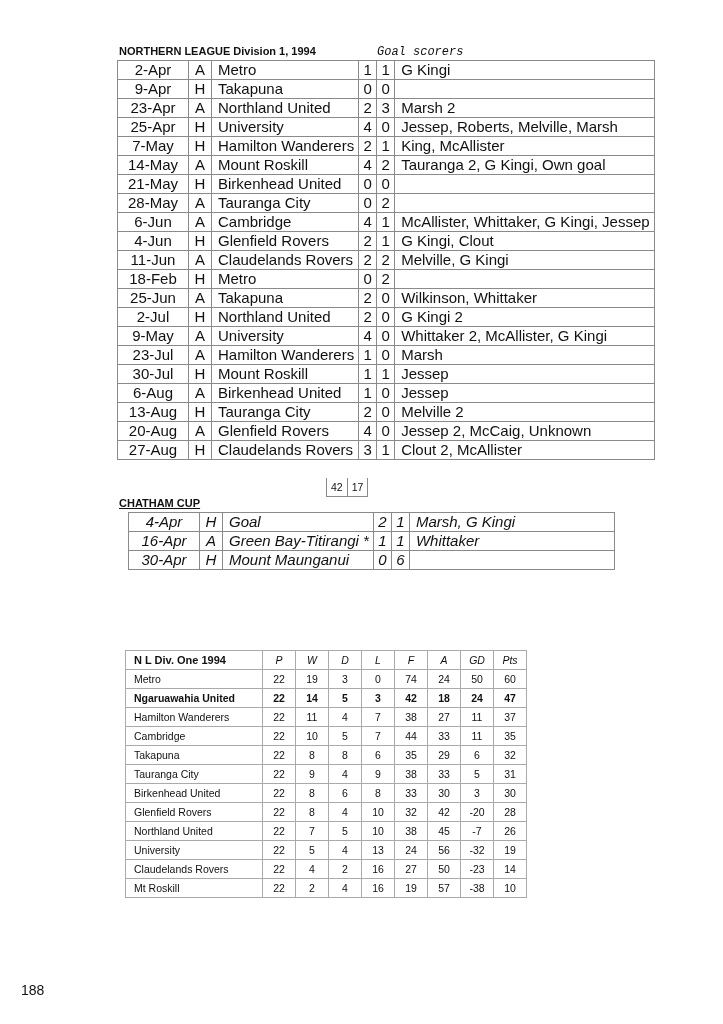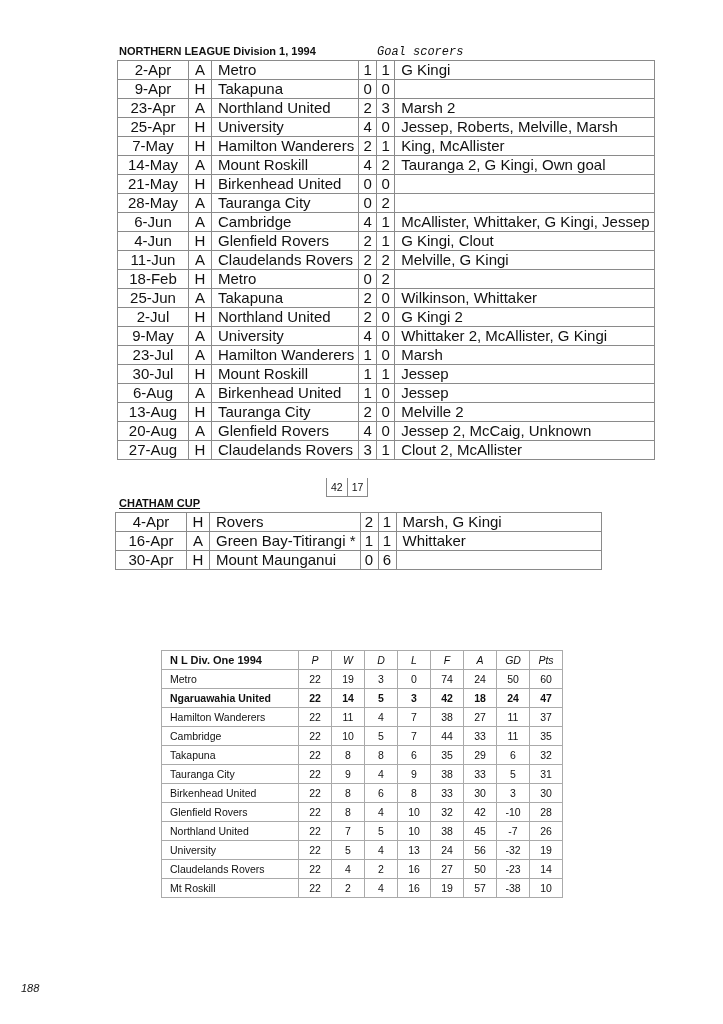--- a/index.html
+++ b/index.html
@@ -13,29 +13,29 @@
   table.res td { border:1px solid #8a8a8a; height:18px; padding:0 4px; white-space:nowrap; line-height:18px; }
   table.res td.date { width:62px; text-align:center; }
   table.res td.ha { width:14px; text-align:center; }
   table.res td.opp { width:112px; text-align:left; padding-left:6px; }
   table.res td.gf, table.res td.ga { width:9px; text-align:center; }
   table.res td.scr { width:194px; text-align:left; padding-left:6px; }
 
   table.totals { position:absolute; border-collapse:collapse; font-size:10.5px; }
   table.totals td { border:1px solid #8a8a8a; border-top:none; height:18px; padding:0 4px; text-align:center; line-height:18px; width:9px; }
 
-  table.league { position:absolute; border-collapse:collapse; font-size:10.5px;margin-left:36px; }
+  table.league { position:absolute; border-collapse:collapse; font-size:10.5px; }
   table.league td, table.league th { border:1px solid #aaaaaa; height:18px; padding:0 4px; line-height:18px; white-space:nowrap; }
   table.league th { font-weight:normal; font-style:italic; text-align:center; }
   table.league th.title { font-style:normal; font-weight:bold; text-align:left; width:124px; padding-left:8px; font-size:11px; }
   table.league td.team { text-align:left; padding-left:8px; }
   table.league td.num { text-align:center; width:24px; }
   table.league tr.bold td { font-weight:bold; }
 
-  .page-number { position:absolute; left:21px; top:982px; font-size:11px;font-style:italic; }
+  .page-number { position:absolute; left:21px; top:982px; font-size:14px; }
 </style>
 </head>
 <body>
 
 <div class="page">
 
   <div class="sec-title" style="left:119px; top:45px;">NORTHERN LEAGUE Division 1, 1994</div>
   <div class="sec-italic" style="left:377px; top:45px;">Goal scorers</div>
 
   <table class="res" id="nl-table" style="left:117px; top:60px;">
@@ -215,26 +215,26 @@
     <tbody>
         <tr>
       <td>42</td>
       <td>17</td>
     </tr>
   </tbody>
     </table>
 
   <div class="sec-title" style="left:119px; top:497px;text-decoration:underline;">CHATHAM CUP</div>
 
-  <table class="res" id="cc-table" style="left:115px; top:512px;">
+  <table class="res" id="cc-table" style="left:128px; top:512px;font-style:italic;">
       <tbody>
         <tr>
           <td class="date">4-Apr</td>
           <td class="ha">H</td>
-          <td class="opp">Rovers</td>
+          <td class="opp">Goal</td>
           <td class="gf">2</td>
           <td class="ga">1</td>
           <td class="scr">Marsh, G Kingi</td>
         </tr>
         <tr>
           <td class="date">16-Apr</td>
           <td class="ha">A</td>
           <td class="opp">Green Bay-Titirangi *</td>
           <td class="gf">1</td>
           <td class="ga">1</td>
@@ -344,21 +344,21 @@
           <td class="num">30</td>
         </tr>
         <tr>
           <td class="team">Glenfield Rovers</td>
           <td class="num">22</td>
           <td class="num">8</td>
           <td class="num">4</td>
           <td class="num">10</td>
           <td class="num">32</td>
           <td class="num">42</td>
-          <td class="num">-10</td>
+          <td class="num">-20</td>
           <td class="num">28</td>
         </tr>
         <tr>
           <td class="team">Northland United</td>
           <td class="num">22</td>
           <td class="num">7</td>
           <td class="num">5</td>
           <td class="num">10</td>
           <td class="num">38</td>
           <td class="num">45</td>

